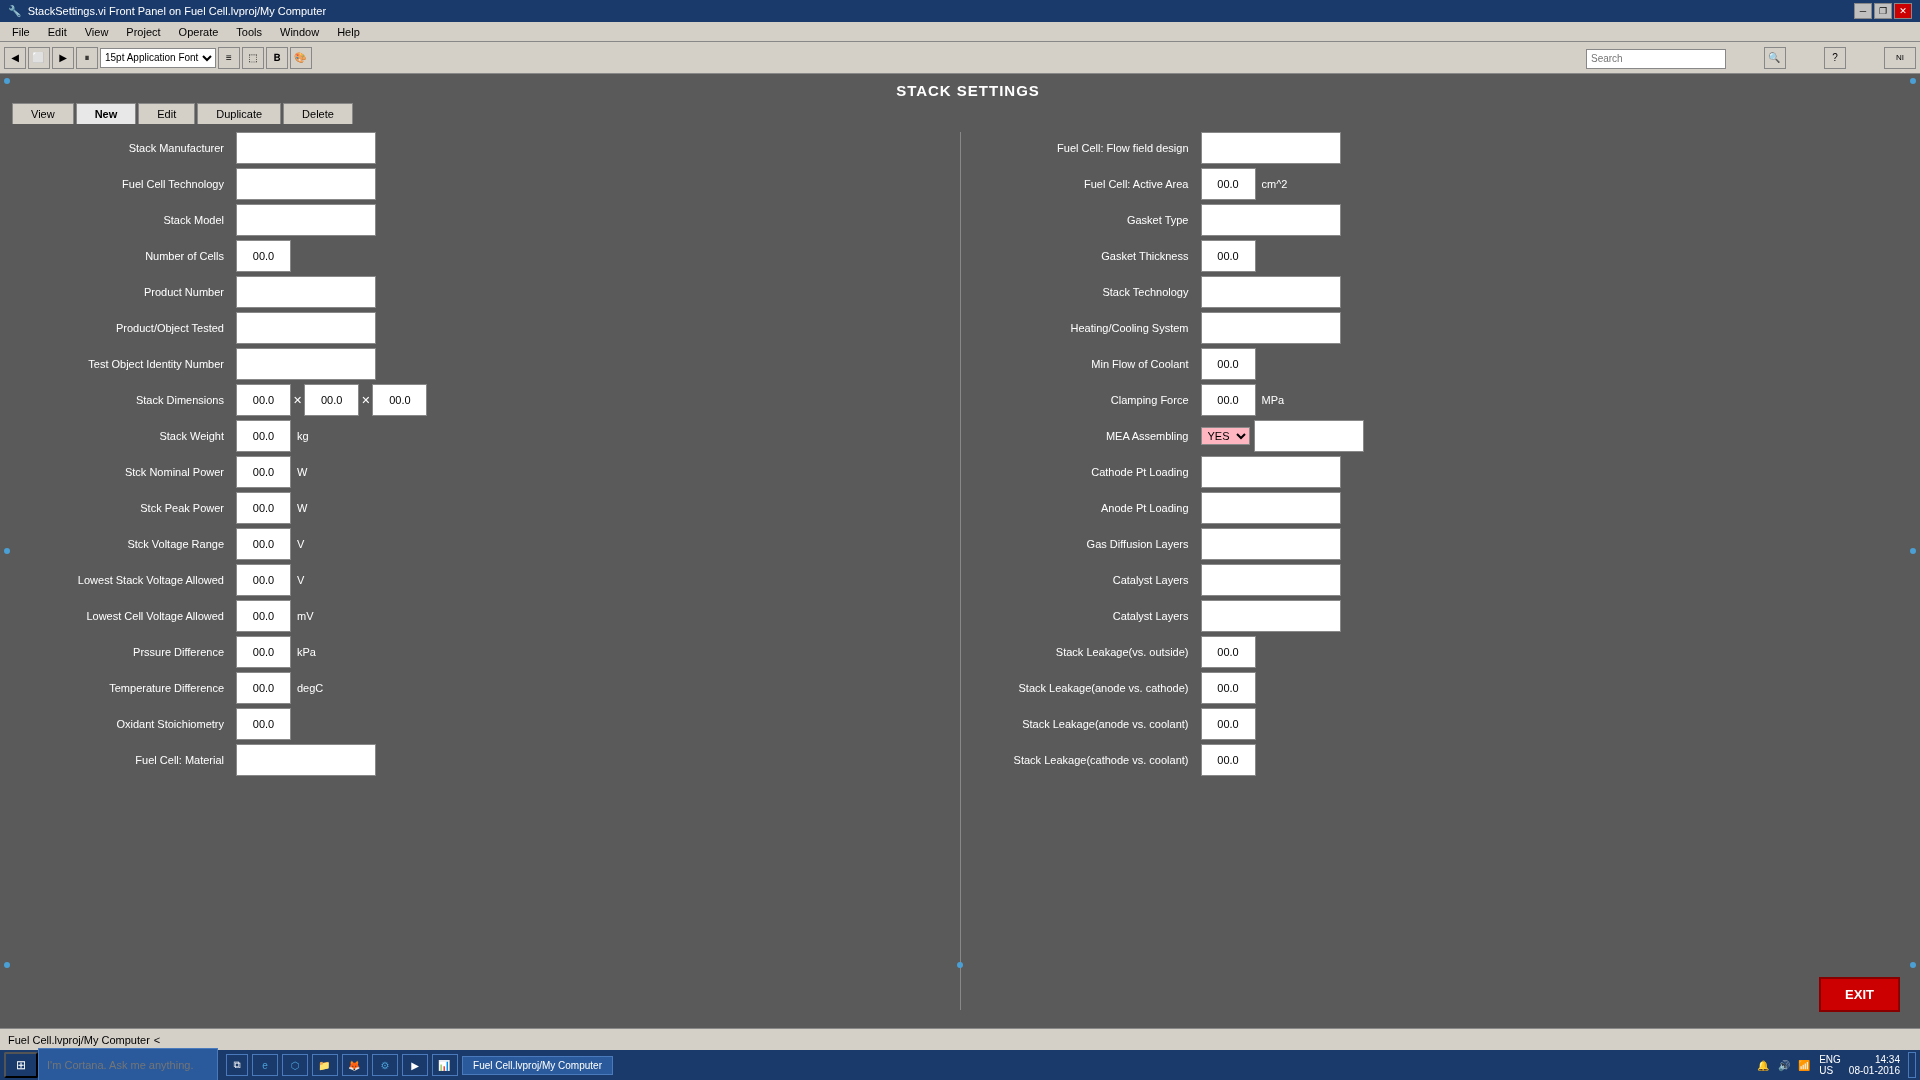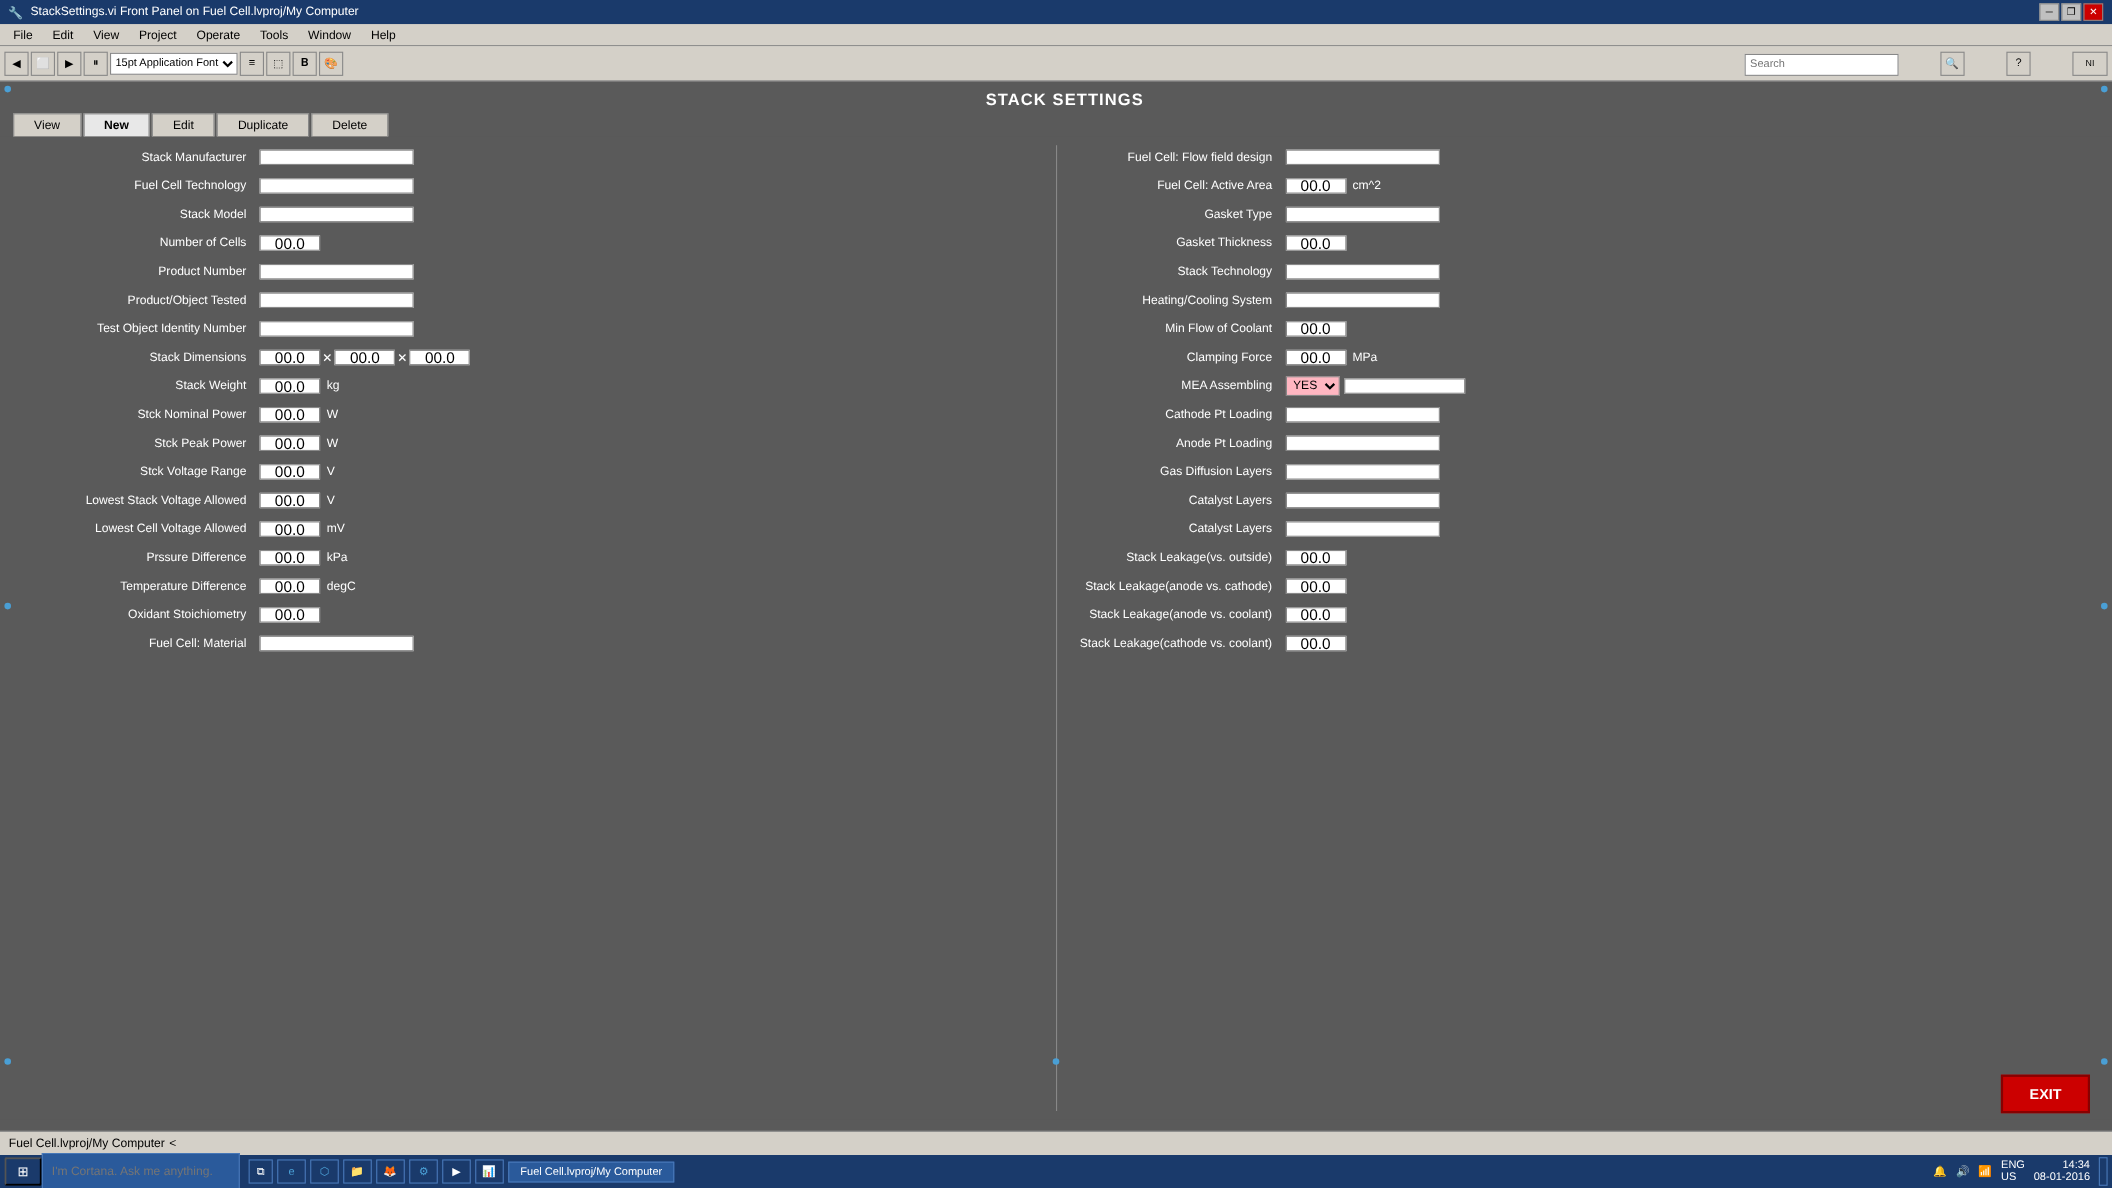--- a/index.html
+++ b/index.html
@@ -99,21 +99,21 @@
       margin-right: 2px;
     }
     .tab.active {
       background: #e8e8e8;
       font-weight: bold;
     }
     .content-area {
       background: #5a5a5a;
       display: flex;
       padding: 8px 12px;
-      gap: 0;
+      gap: 32px;
       height: calc(100% - 60px);
     }
     .left-panel {
       flex: 1;
       display: flex;
       flex-direction: column;
       gap: 4px;
     }
     .right-panel {
       flex: 1;
@@ -140,24 +140,24 @@
       padding-right: 8px;
     }
     .form-label-left {
       color: white;
       font-size: 11px;
       min-width: 220px;
       text-align: right;
       padding-right: 8px;
     }
     .form-input {
-      height: 14px;
+      height: 32px;
       border: 1px solid #888;
       background: white;
-      font-size: 14px;
+      font-size: 11px;
       padding: 0 2px;
     }
     .form-input-wide {
       width: 140px;
     }
     .form-input-narrow {
       width: 55px;
       text-align: center;
     }
     .unit-label {

